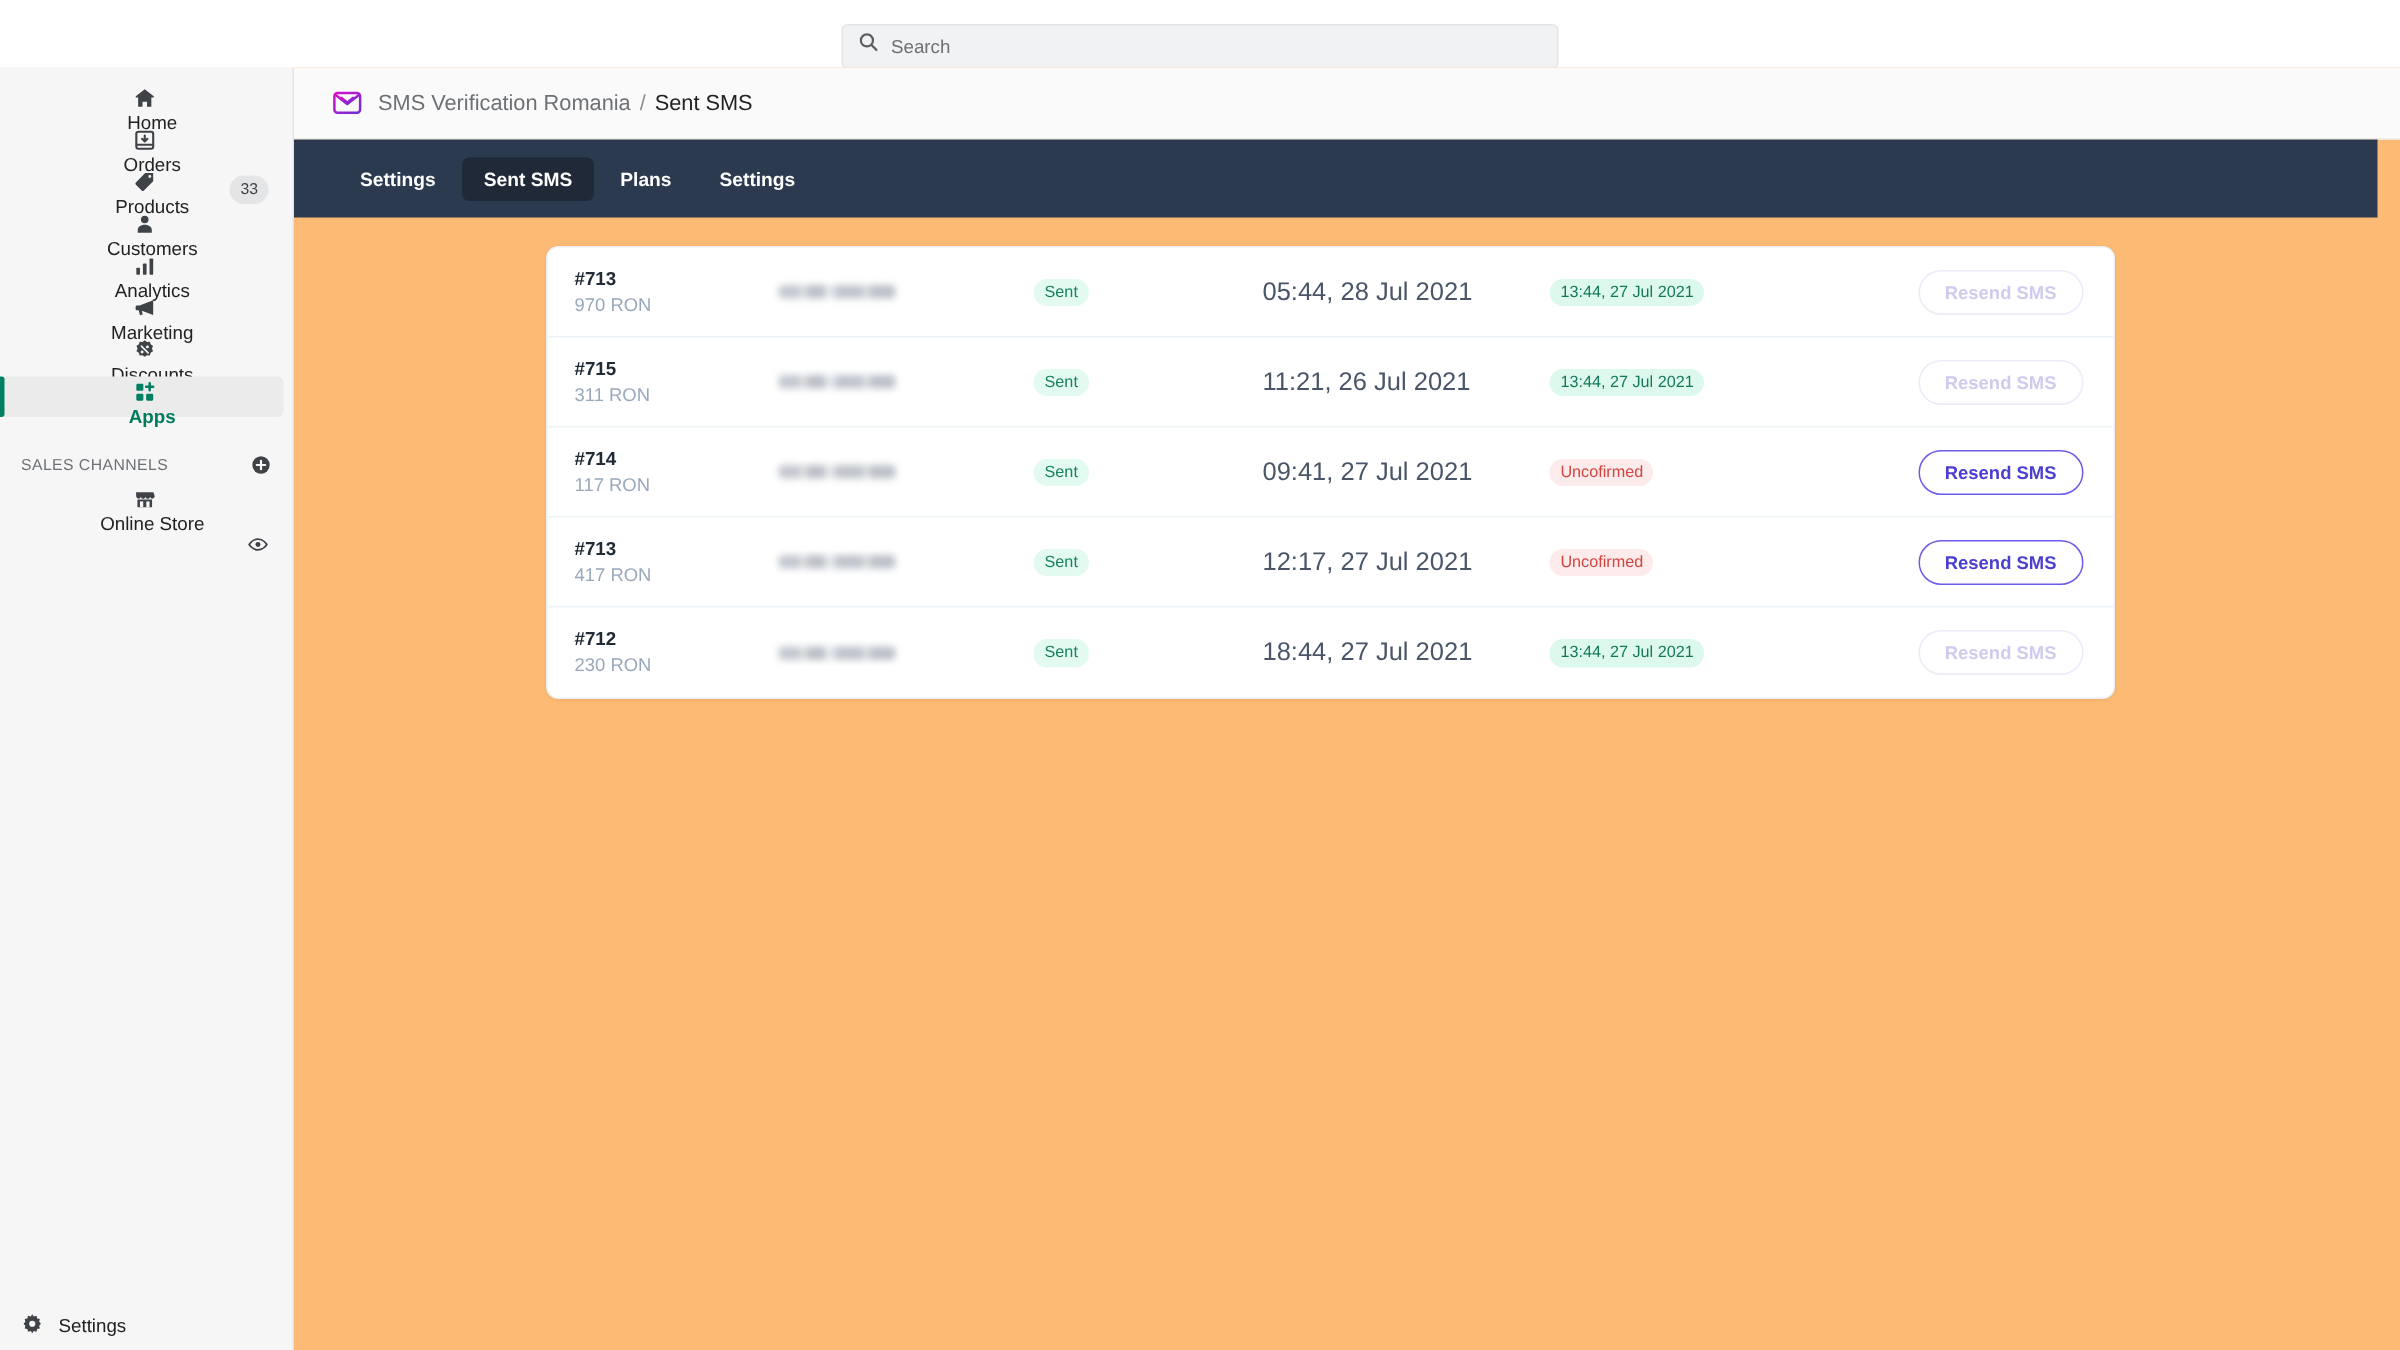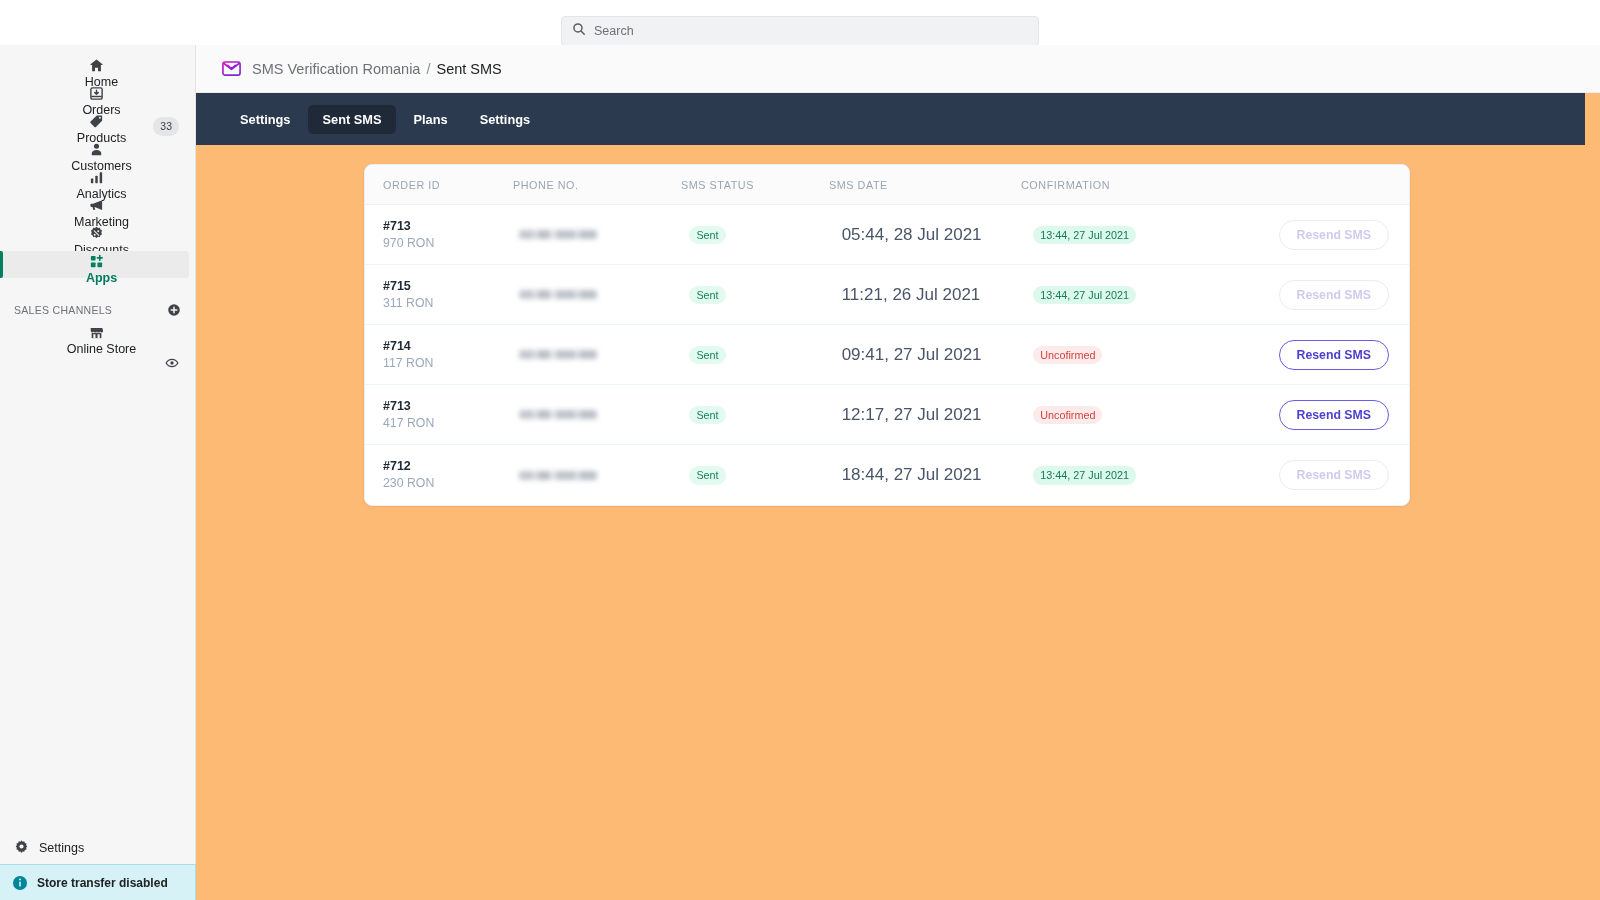--- a/index.html
+++ b/index.html
@@ -331,30 +331,20 @@
     <div class="settings-row">
       <span class="ic">
         <svg width="15" height="15" viewBox="0 0 16 16" fill="#3f4347">
           <path d="M8 1.2l1.1 1.6 1.9-.5.5 1.9 1.9.5-.5 1.9 1.3 1.4-1.3 1.4.5 1.9-1.9.5-.5 1.9-1.9-.5L8 14.8l-1.1-1.6-1.9.5-.5-1.9-1.9-.5.5-1.9L1.8 8l1.3-1.4-.5-1.9 1.9-.5.5-1.9 1.9.5z"></path>
           <circle cx="8" cy="8" r="2.2" fill="#f6f6f7"></circle>
         </svg>
       </span>
       <span class="lbl">Settings</span>
     </div>
 
-    <div class="transfer-banner">
-      <span style="display:flex">
-        <svg width="16" height="16" viewBox="0 0 16 16">
-          <circle cx="8" cy="8" r="7" fill="#00859a"></circle>
-          <rect x="7.2" y="6.6" width="1.6" height="5" rx=".7" fill="#d6f2f7"></rect>
-          <circle cx="8" cy="4.6" r="1" fill="#d6f2f7"></circle>
-        </svg>
-      </span>
-      <span class="lbl">Store transfer disabled</span>
-    </div>
   </div>
 </div>
 
 <div class="main">
 
   <div class="crumbbar">
     <span style="display:flex">
       <svg width="21" height="21" viewBox="0 0 24 24">
         <defs>
           <linearGradient id="envg" x1="0" y1="0" x2="1" y2="1">
@@ -373,28 +363,20 @@
   </div>
 
   <div class="appnav">
     <div class="tab">Settings</div>
     <div class="tab active">Sent SMS</div>
     <div class="tab">Plans</div>
     <div class="tab">Settings</div>
   </div>
 
   <div class="card">
-    <div class="thead">
-      <div class="c-order">ORDER ID</div>
-      <div class="c-phone">PHONE NO.</div>
-      <div class="c-status">SMS STATUS</div>
-      <div class="c-date">SMS DATE</div>
-      <div class="c-conf">CONFIRMATION</div>
-      <div class="c-action"></div>
-    </div>
 
     <div class="row">
       <div class="c-order">
         <div class="oid">#713</div>
         <div class="oamt">970 RON</div>
       </div>
       <div class="c-phone">
         <div class="phone-blur"></div>
       </div>
       <div class="c-status">

